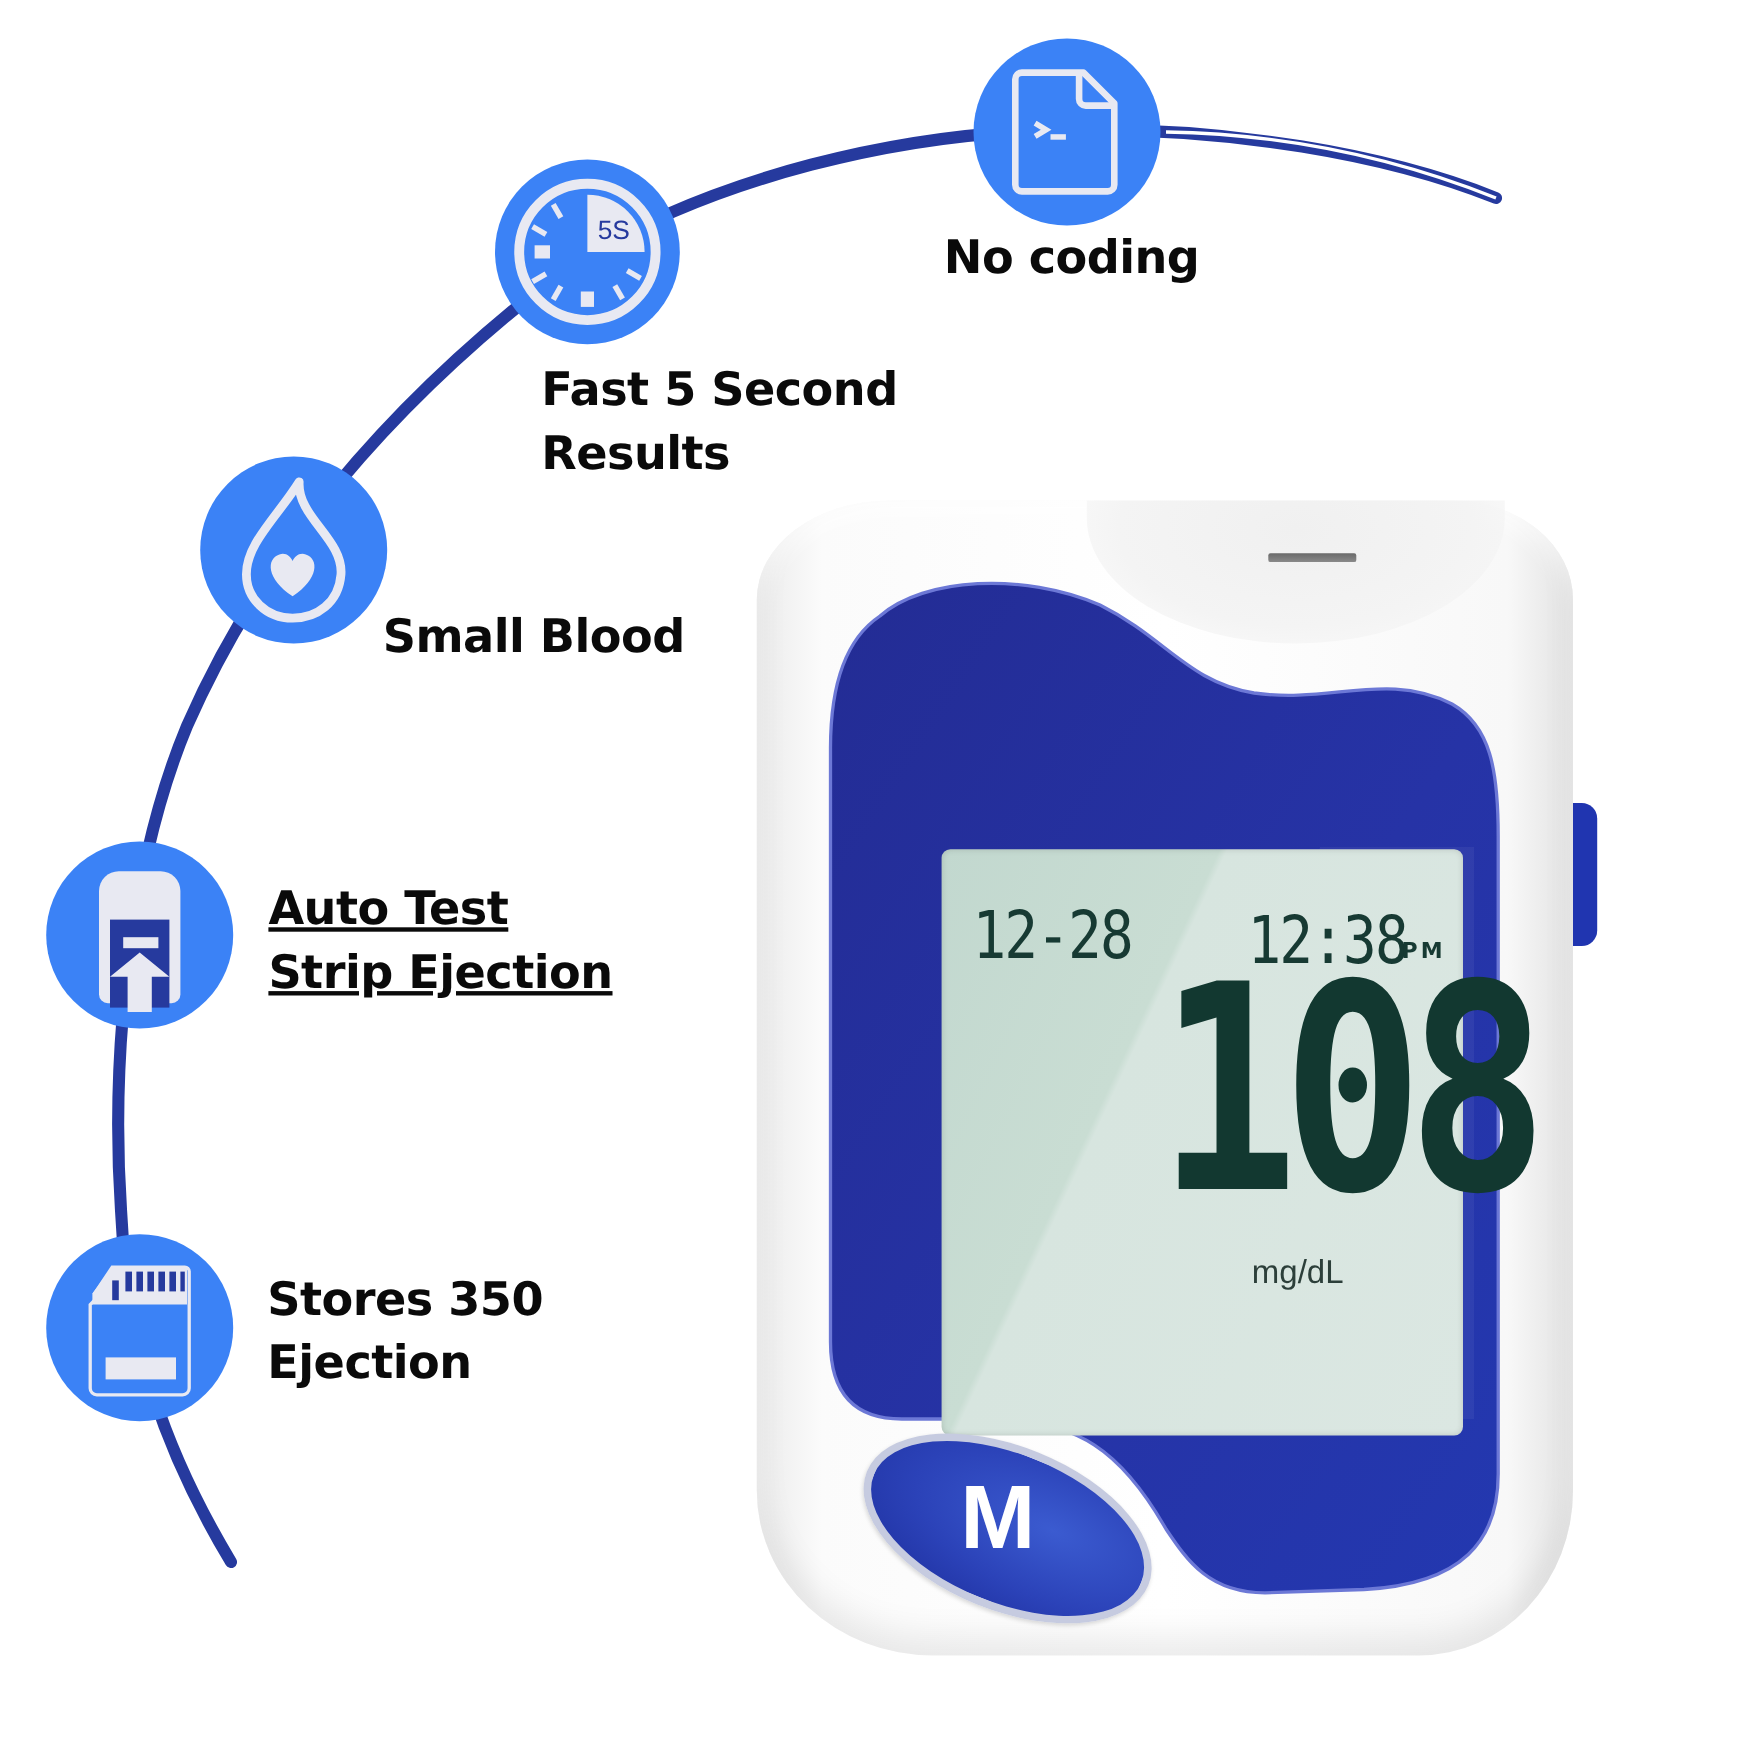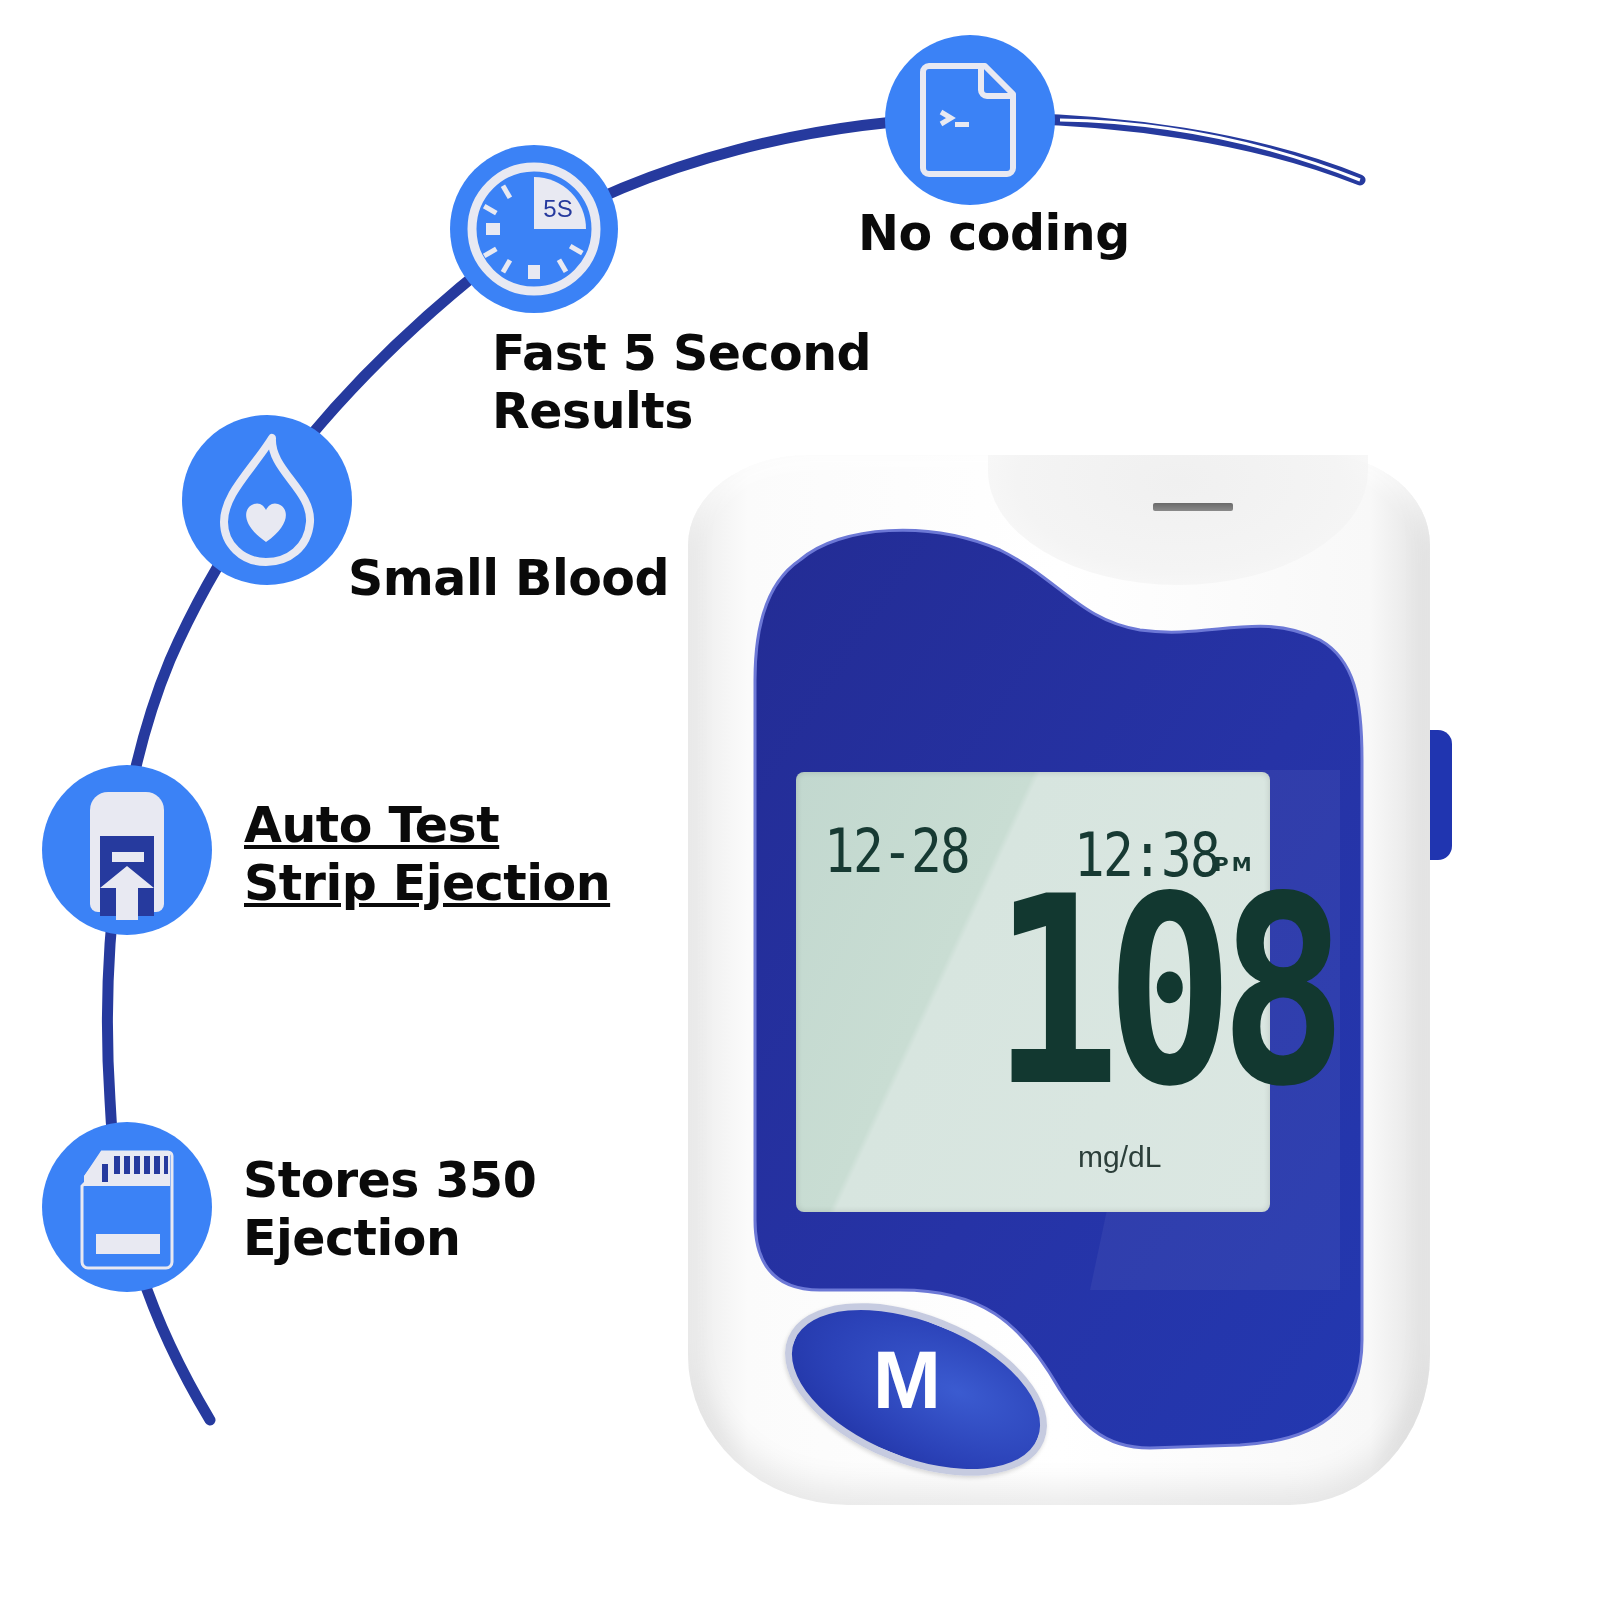--- a/index.html
+++ b/index.html
@@ -7,21 +7,21 @@
     width: 1600px; height: 1600px; background: #ffffff; position: relative; overflow: hidden;
     font-family: "DejaVu Sans", sans-serif;
   }
   .arc-svg { position: absolute; left: 0; top: 0; width: 1600px; height: 1600px; }
   .feature-icon {
     position: absolute; width: 170px; height: 170px; border-radius: 50%;
     background: #3b82f6; display: flex; align-items: center; justify-content: center;
   }
   .feature-icon svg { display: block; }
   .feature-label {
-    position: absolute; color: #0a0a0a; font-weight: bold; font-size: 49px; line-height: 58px;
+    position: absolute; color: #0a0a0a; font-weight: bold; font-size: 42px; line-height: 58px;
     font-family: "DejaVu Sans", sans-serif; letter-spacing: -0.5px; white-space: nowrap;
   }
   .feature-label span { display: block; }
 
   
   .device {
     position: absolute; left: 688px; top: 455px; width: 742px; height: 1050px;
     border-radius: 120px 110px 140px 160px / 90px 90px 150px 150px;
     background: linear-gradient(90deg, #ebebeb 0%, #fbfbfb 8%, #ffffff 50%, #f8f8f8 92%, #e2e2e2 100%);
     box-shadow: inset 0 -18px 30px rgba(0,0,0,0.08), inset 0 10px 20px rgba(255,255,255,0.8);
@@ -34,21 +34,21 @@
   .strip-slot {
     position: absolute; left: 465px; top: 48px; width: 80px; height: 8px;
     background: linear-gradient(#6a6a6a, #8a8a8a); border-radius: 2px;
   }
   .side-button {
     position: absolute; left: 1430px; top: 730px; width: 22px; height: 130px;
     background: #2035b0; border-radius: 0 14px 14px 0;
   }
   .face-svg { position: absolute; left: 0; top: 0; }
   .lcd {
-    position: absolute; left: 796px; top: 772px; width: 474px; height: 440px;
+    position: absolute; left: 856px; top: 772px; width: 474px; height: 533px;
     border-radius: 8px;
     background: linear-gradient(115deg, #c2d8cf 0%, #c9ddd3 35%, #d7e5df 36%, #dbe7e2 100%);
     box-shadow: inset 0 0 6px rgba(0,0,0,0.15);
     color: #173a33;
   }
   .lcd-date {
     position: absolute; left: 28px; top: 44px; font-family: "DejaVu Sans Mono", monospace;
     font-size: 60px; font-weight: normal; letter-spacing: -2px; transform: scaleX(0.85); transform-origin: left;
   }
   .lcd-time {

